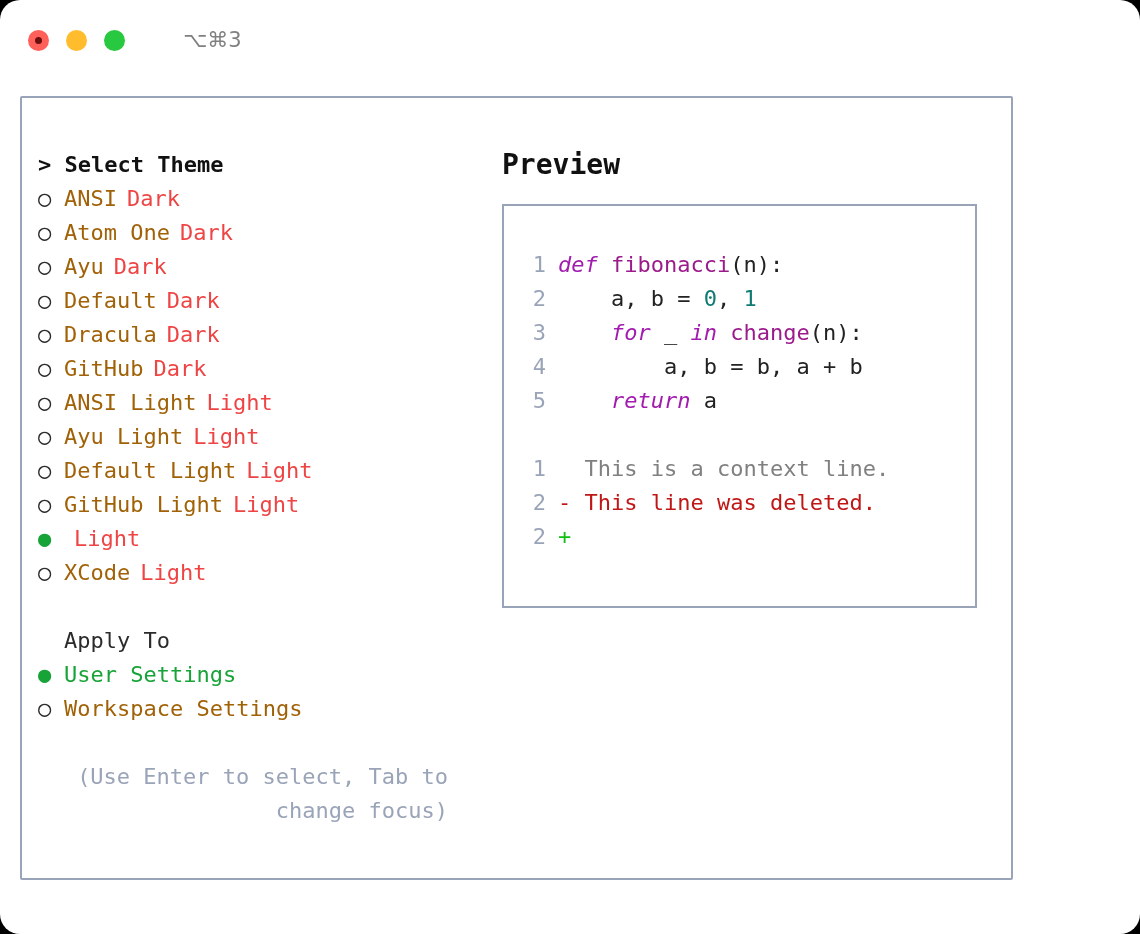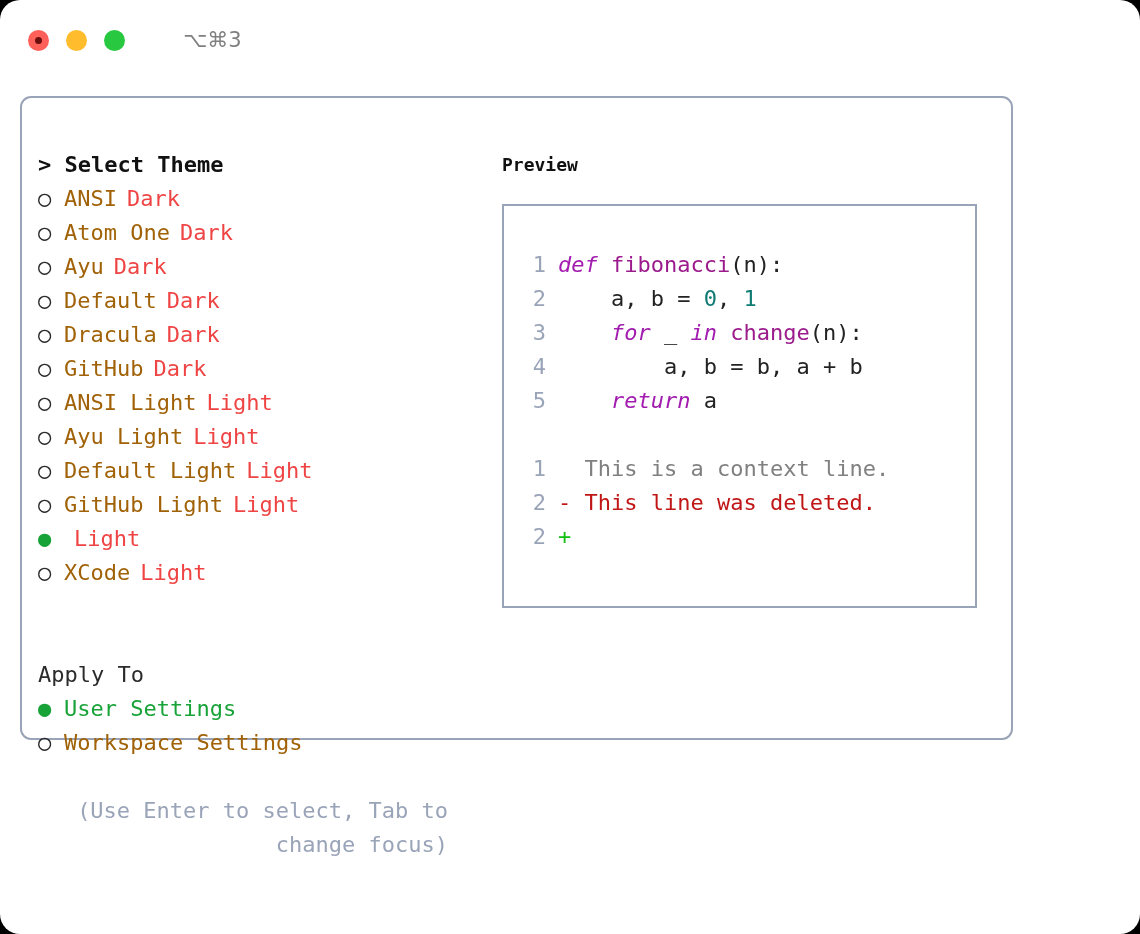--- a/index.html
+++ b/index.html
@@ -65,23 +65,23 @@
     font-family: "DejaVu Sans", "Liberation Sans", sans-serif;
     white-space: pre;
   }
 
   
   .panel {
     position: absolute;
     left: 20px;
     top: 96px;
     width: 993px;
-    height: 644px;
+    height: 784px;
     border: 2px solid #9aa4b8;
-    border-radius: 11px;
+    border-radius: 2px;
     box-sizing: border-box;
     background: #ffffff;
   }
 
   
   .left-col {
     position: absolute;
     left: 16px;
     top: 50px;
     width: 430px;
@@ -116,21 +116,20 @@
     margin-left: 10px;
   }
 
   .group-head {
     display: flex;
     align-items: baseline;
     line-height: 34px;
     font-size: 22px;
     white-space: pre;
     color: #2b2b2b;
-    flex-direction: column;
   }
 
   .spacer-row { height: 34px; }
 
   .hint {
     margin-top: 34px;
     font-size: 22px;
     line-height: 34px;
     color: #9aa4b8;
     width: 410px;
@@ -139,21 +138,21 @@
   }
 
   
   .right-col {
     position: absolute;
     left: 480px;
     top: 50px;
     width: 490px;
   }
   .preview-title {
-    font-size: 18px;
+    font-size: 28px;
     font-weight: bold;
     color: #111111;
     line-height: 34px;
     white-space: pre;
   }
   .code-box {
     margin-top: 22px;
     width: 475px;
     height: 404px;
     border: 2px solid #9aa4b8;

